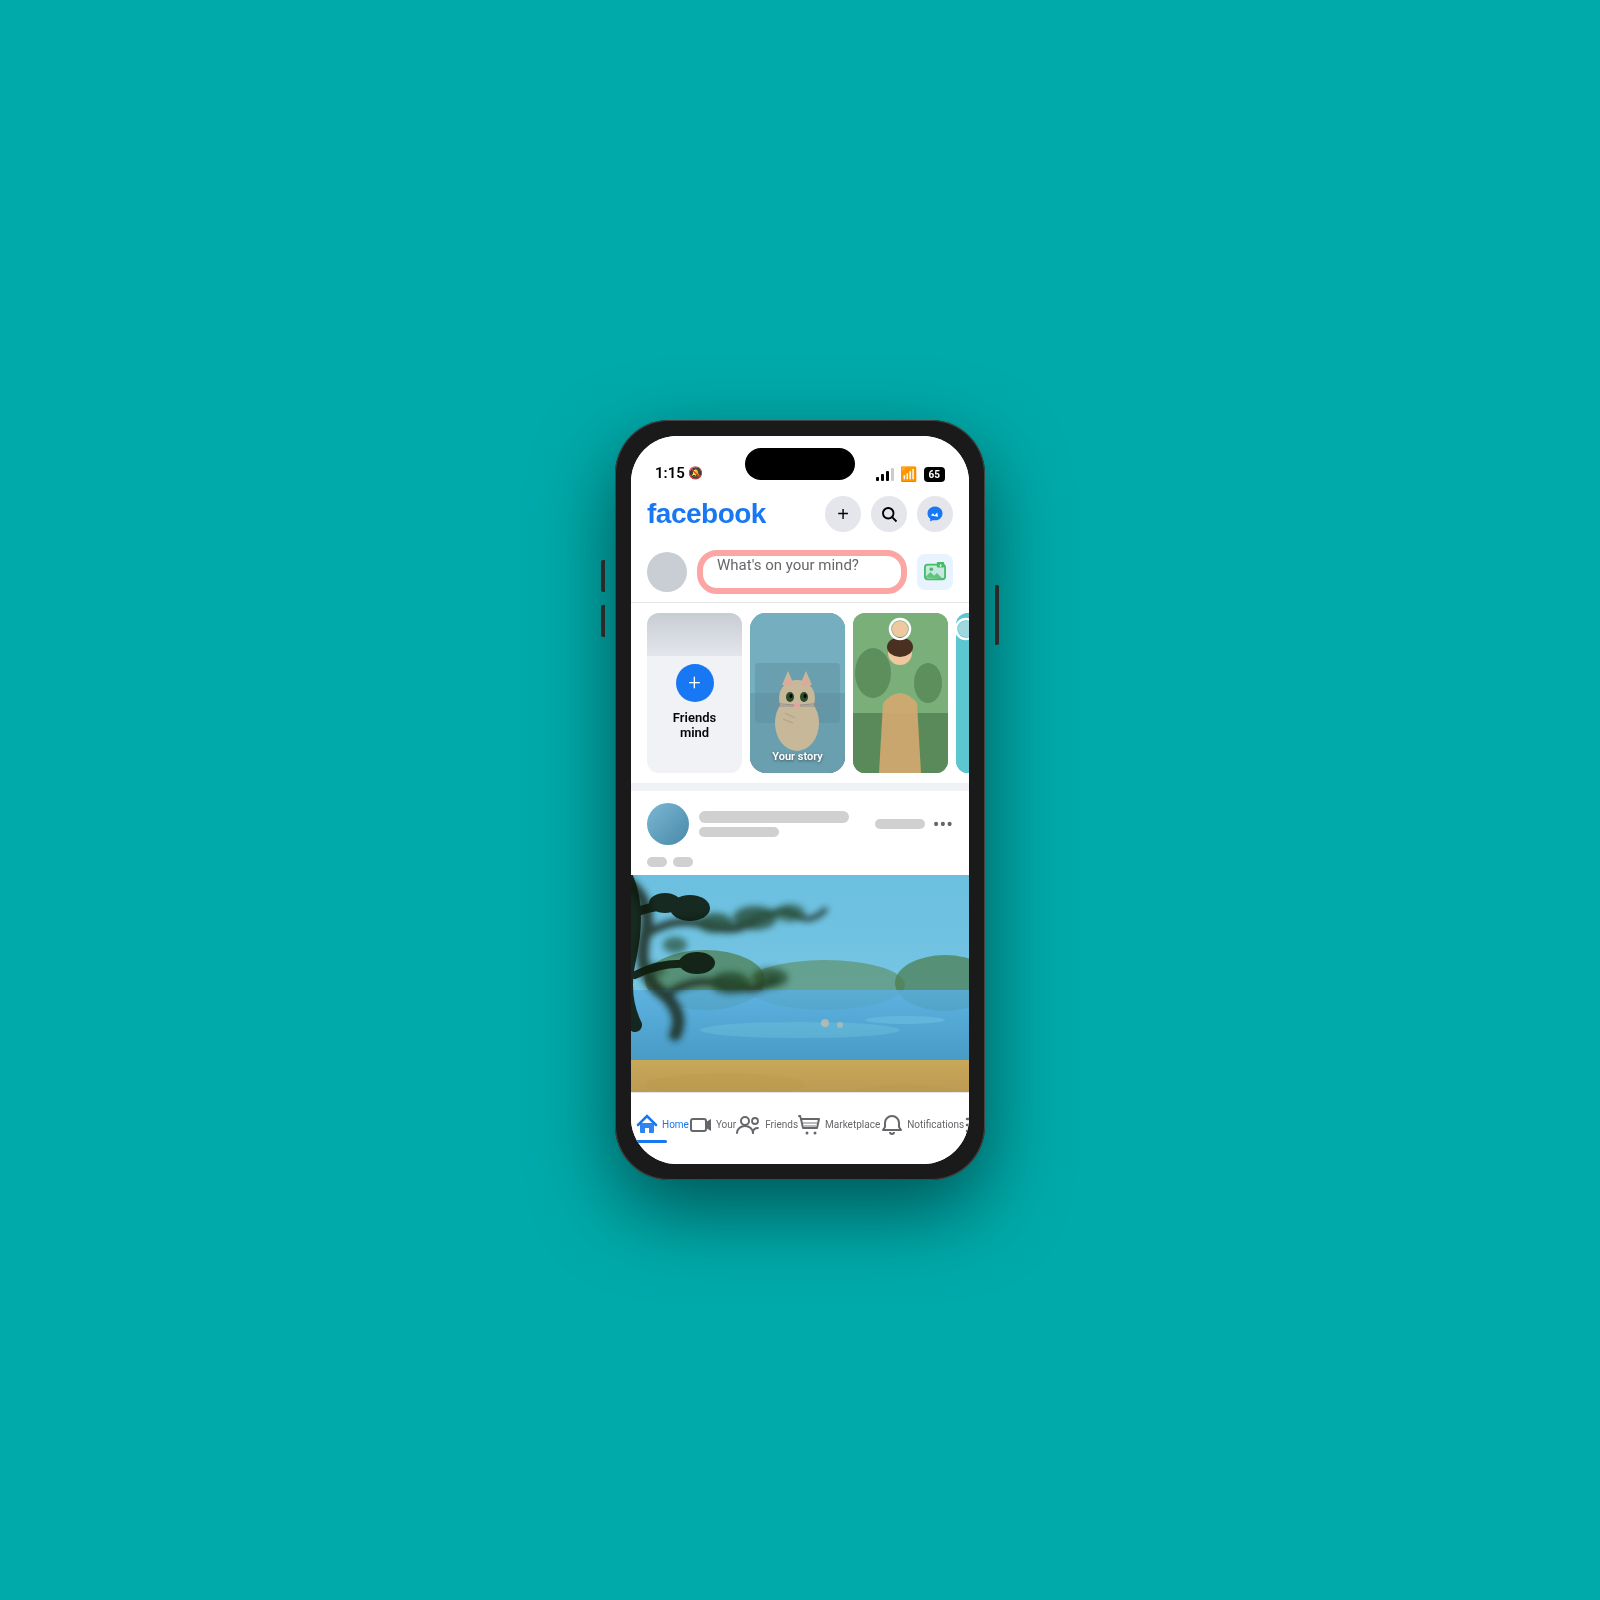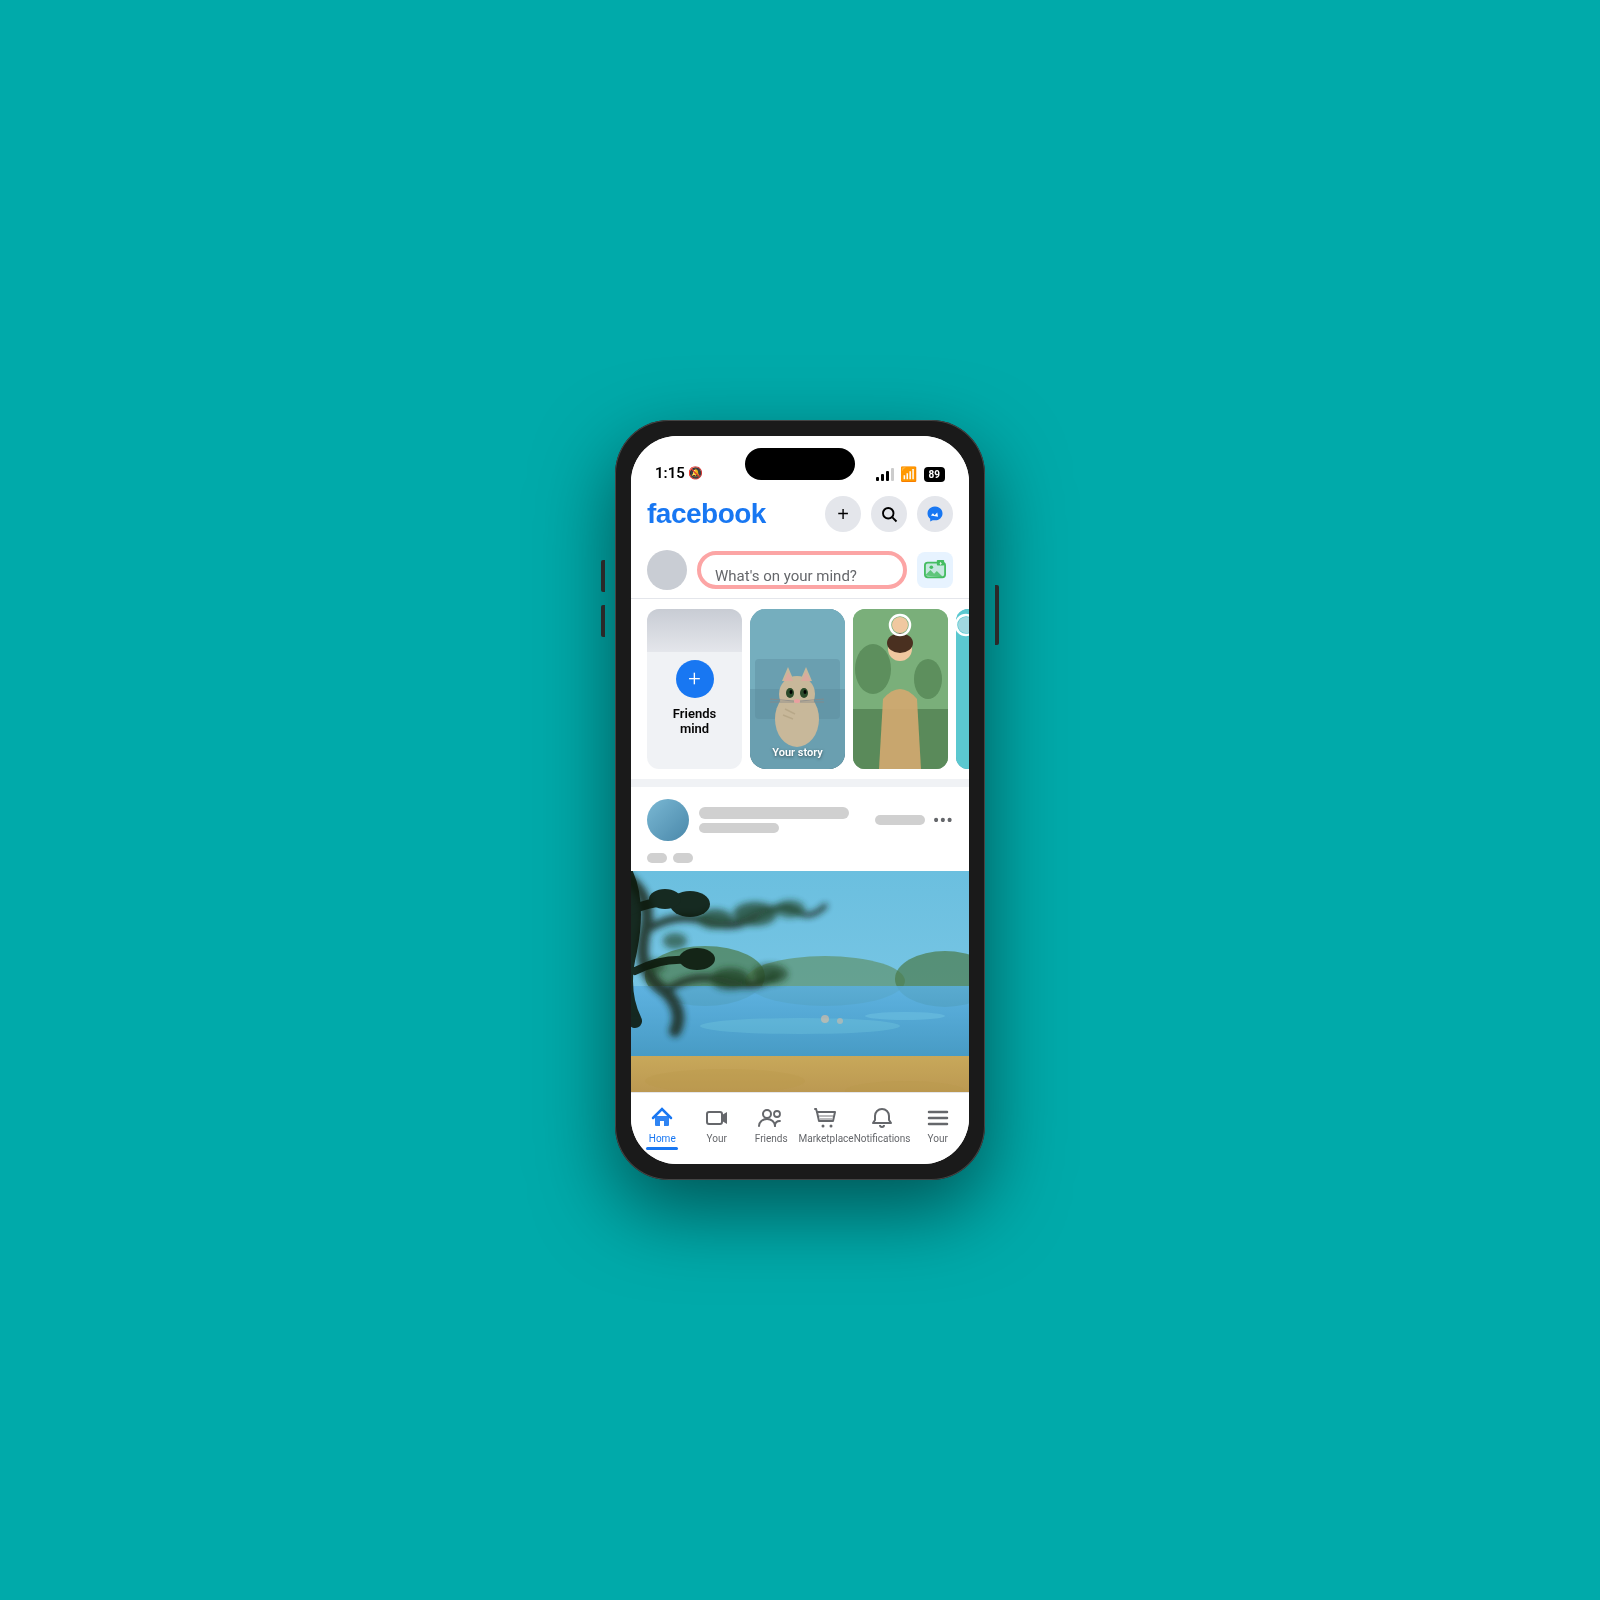--- a/index.html
+++ b/index.html
@@ -152,25 +152,25 @@
     .user-avatar {
       width: 40px;
       height: 40px;
       border-radius: 50%;
       background: #c9cdd4;
       flex-shrink: 0;
     }
 
     .post-input-box {
       flex: 1;
-      height: 38px;
-      border: 4px solid #fca5a5;
+      height: 44px;
+      border: 6px solid #fca5a5;
       border-radius: 20px;
       display: flex;
-      align-items: flex-end;
+      align-items: flex-start;
       padding: 0 14px;
       color: #65676b;
       font-size: 15px;
     }
 
     .photo-icon-btn {
       width: 36px;
       height: 36px;
       background: #e7f3ff;
       border-radius: 8px;
@@ -351,21 +351,20 @@
       display: flex;
       align-items: center;
       justify-content: space-around;
       padding: 0 4px;
       padding-bottom: 8px;
       flex-shrink: 0;
     }
 
     .nav-item {
       display: flex;
-      flex-direction: column;
       align-items: center;
       gap: 3px;
       flex: 1;
       padding: 6px 0;
       cursor: pointer;
     }
 
     .nav-label {
       font-size: 10px;
       color: #65676b;
@@ -441,21 +440,21 @@
         <span style="font-size:12px;">🔕</span>
       </div>
       <div class="status-icons">
         <div class="signal-bars">
           <div class="signal-bar" style="height:4px;"></div>
           <div class="signal-bar" style="height:7px;"></div>
           <div class="signal-bar" style="height:10px;"></div>
           <div class="signal-bar" style="height:13px; background:#ccc;"></div>
         </div>
         <span style="font-size:14px;">📶</span>
-        <div class="battery-badge">89</div>
+        <div class="battery-badge">65</div>
       </div>
     </div>
 
     <div class="fb-header">
       <span class="fb-logo">facebook</span>
       <div class="fb-header-icons">
         <button class="header-icon-btn" style="font-size:20px; font-weight:300;">+</button>
         <button class="header-icon-btn">
           <svg width="18" height="18" viewBox="0 0 24 24" fill="none" stroke="#000" stroke-width="2.5">
             <circle cx="11" cy="11" r="7"></circle>

